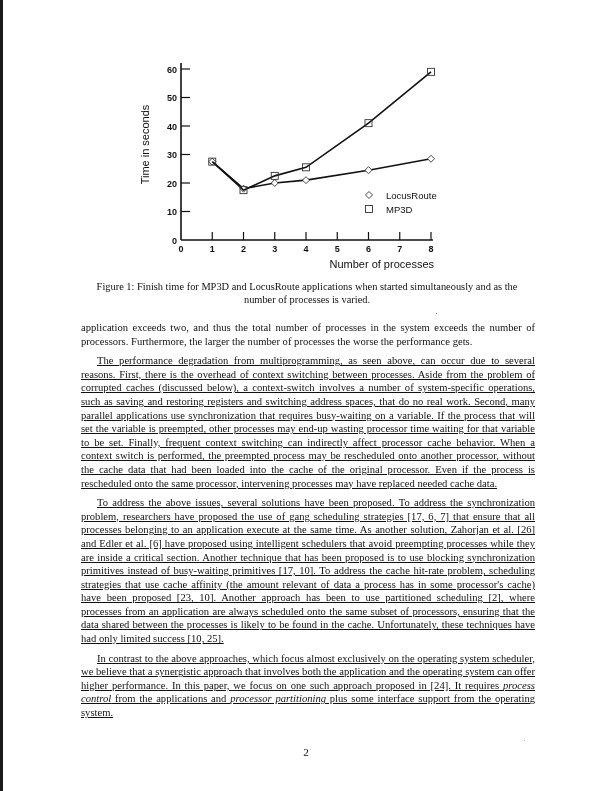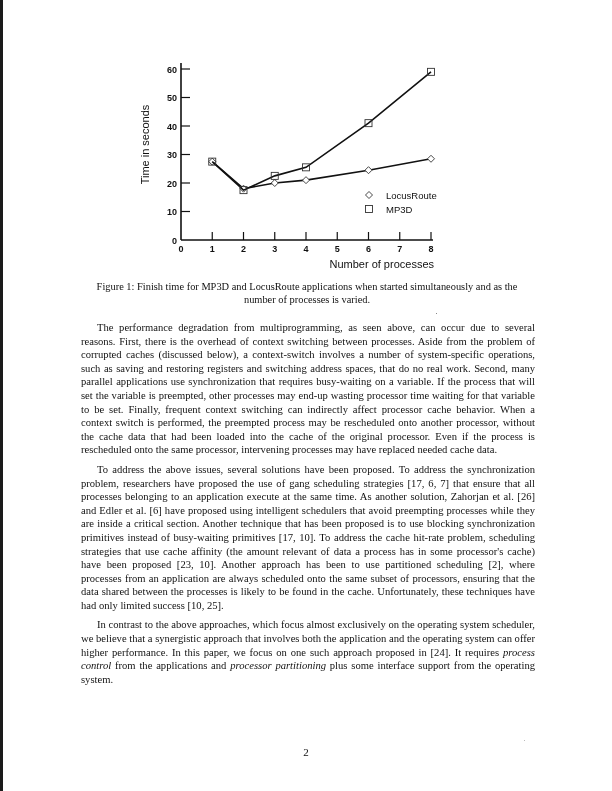--- a/index.html
+++ b/index.html
@@ -3,21 +3,21 @@
 <meta charset="utf-8">
 <style>
   html, body { margin:0; padding:0; }
   body { width:612px; height:791px; background:#ffffff; position:relative; overflow:hidden; }
   .scan-edge { position:absolute; left:0; top:0; width:3px; height:791px; background:#1a1a1a; }
   .chart { position:absolute; left:130px; top:50px; width:330px; height:225px; }
   .chart svg { position:absolute; left:0; top:0; }
   .caption { position:absolute; left:82px; top:280px; width:450px; font-family:"Liberation Serif", serif; font-size:10.4px; line-height:13px; color:#111; text-align:center; }
   .body-text { position:absolute; left:81px; top:321px; width:454px; font-family:"Liberation Serif", serif; font-size:10.6px; line-height:13.6px; color:#111; text-align:justify; }
   .body-text p { margin:0 0 6px 0; }
-  .body-text p.indent { text-indent:16px; }
+  .body-text p.indent { text-indent:16px;text-decoration:underline; }
   .page-num { position:absolute; left:0; width:612px; top:746px; text-align:center; font-family:"Liberation Serif", serif; font-size:11px; color:#111; }
   .dot { position:absolute; left:524px; top:740px; width:1px; height:1px; background:#bbb; }
   .dot2 { position:absolute; left:436px; top:313px; width:1px; height:1px; background:#888; }
 </style>
 </head>
 <body>
 
 <div class="scan-edge"></div>
 
 <div class="chart">
@@ -74,19 +74,20 @@
       <text x="256" y="148.5" font-size="9.5" font-family="&quot;Liberation Sans&quot;, sans-serif" fill="#111">LocusRoute</text>
       <rect x="235.5" y="155.5" width="7" height="7" fill="none" stroke="#333" stroke-width="0.9"></rect>
       <text x="256" y="162.5" font-size="9.5" font-family="&quot;Liberation Sans&quot;, sans-serif" fill="#111">MP3D</text>
     </svg>
 </div>
 
 <div class="caption">Figure 1: Finish time for MP3D and LocusRoute applications when started simultaneously and as the number of processes is varied.</div>
 <div class="dot2"></div>
 
 <div class="body-text">
+  <p>application exceeds two, and thus the total number of processes in the system exceeds the number of processors. Furthermore, the larger the number of processes the worse the performance gets.</p>
   <p class="indent">The performance degradation from multiprogramming, as seen above, can occur due to several reasons. First, there is the overhead of context switching between processes. Aside from the problem of corrupted caches (discussed below), a context-switch involves a number of system-specific operations, such as saving and restoring registers and switching address spaces, that do no real work. Second, many parallel applications use synchronization that requires busy-waiting on a variable. If the process that will set the variable is preempted, other processes may end-up wasting processor time waiting for that variable to be set. Finally, frequent context switching can indirectly affect processor cache behavior. When a context switch is performed, the preempted process may be rescheduled onto another processor, without the cache data that had been loaded into the cache of the original processor. Even if the process is rescheduled onto the same processor, intervening processes may have replaced needed cache data.</p>
   <p class="indent">To address the above issues, several solutions have been proposed. To address the synchronization problem, researchers have proposed the use of gang scheduling strategies [17, 6, 7] that ensure that all processes belonging to an application execute at the same time. As another solution, Zahorjan et al. [26] and Edler et al. [6] have proposed using intelligent schedulers that avoid preempting processes while they are inside a critical section. Another technique that has been proposed is to use blocking synchronization primitives instead of busy-waiting primitives [17, 10]. To address the cache hit-rate problem, scheduling strategies that use cache affinity (the amount relevant of data a process has in some processor's cache) have been proposed [23, 10]. Another approach has been to use partitioned scheduling [2], where processes from an application are always scheduled onto the same subset of processors, ensuring that the data shared between the processes is likely to be found in the cache. Unfortunately, these techniques have had only limited success [10, 25].</p>
   <p class="indent"><span>In contrast to the above approaches, which focus almost exclusively on the operating system scheduler, we believe that a synergistic approach that involves both the application and the operating system can offer higher performance. In this paper, we focus on one such approach proposed in [24]. It requires </span><em>process control</em><span> from the applications and </span><em>processor partitioning</em><span> plus some interface support from the operating system.</span></p>
 </div>
 
 <div class="page-num">2</div>
 <div class="dot"></div>
 
 </body></html>

